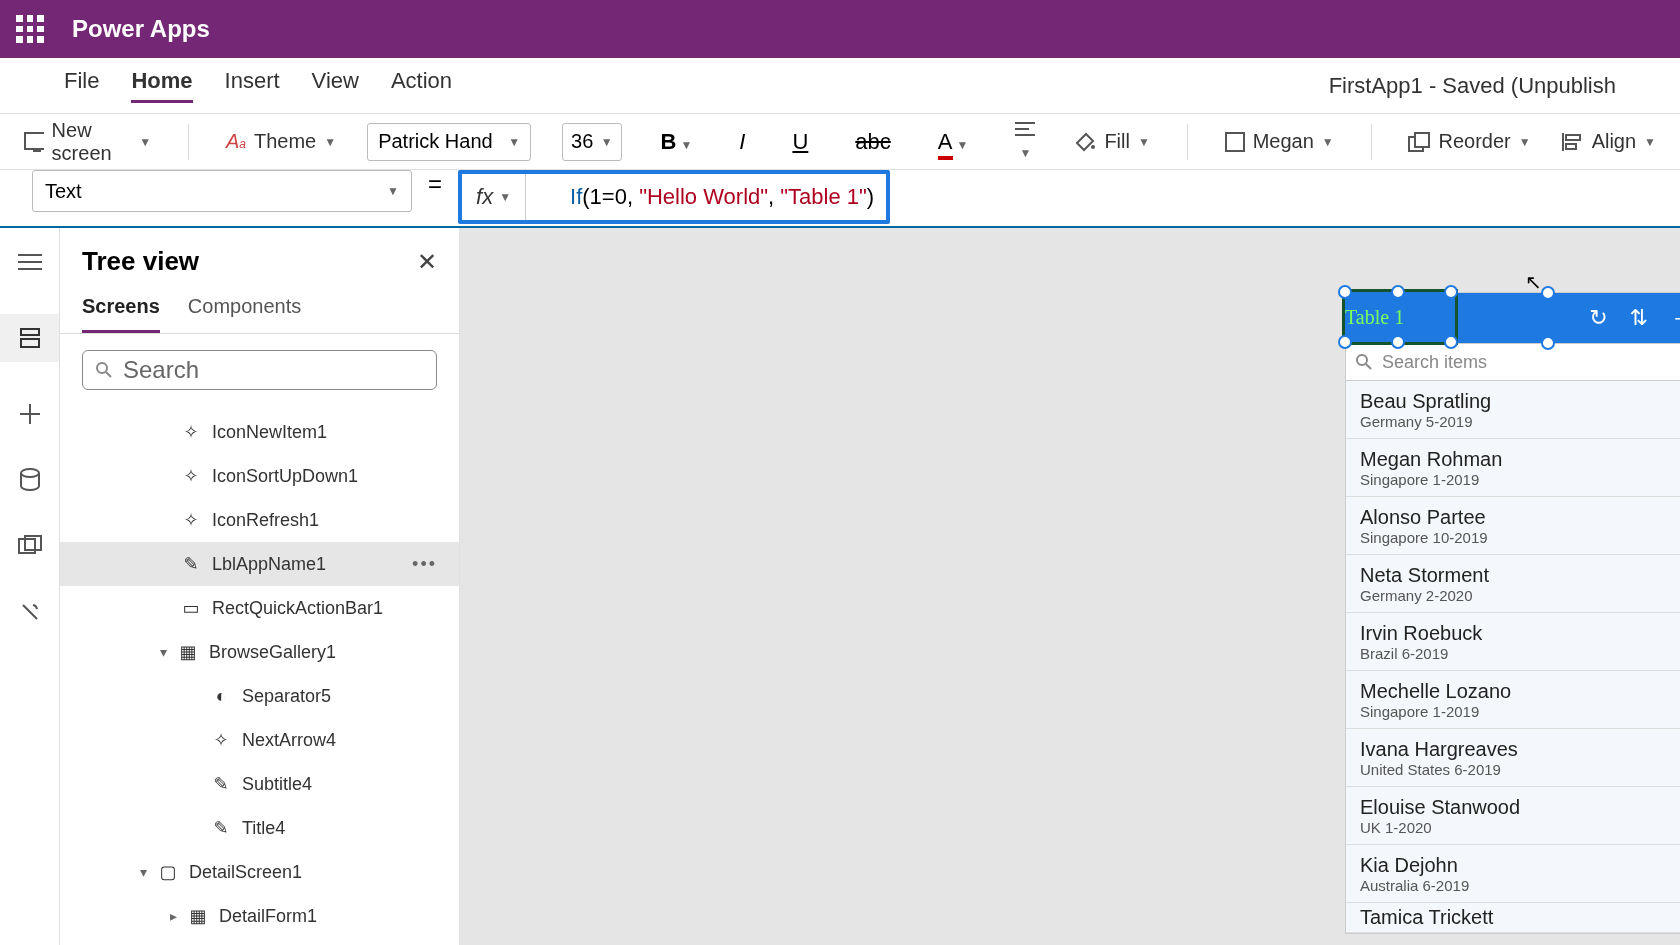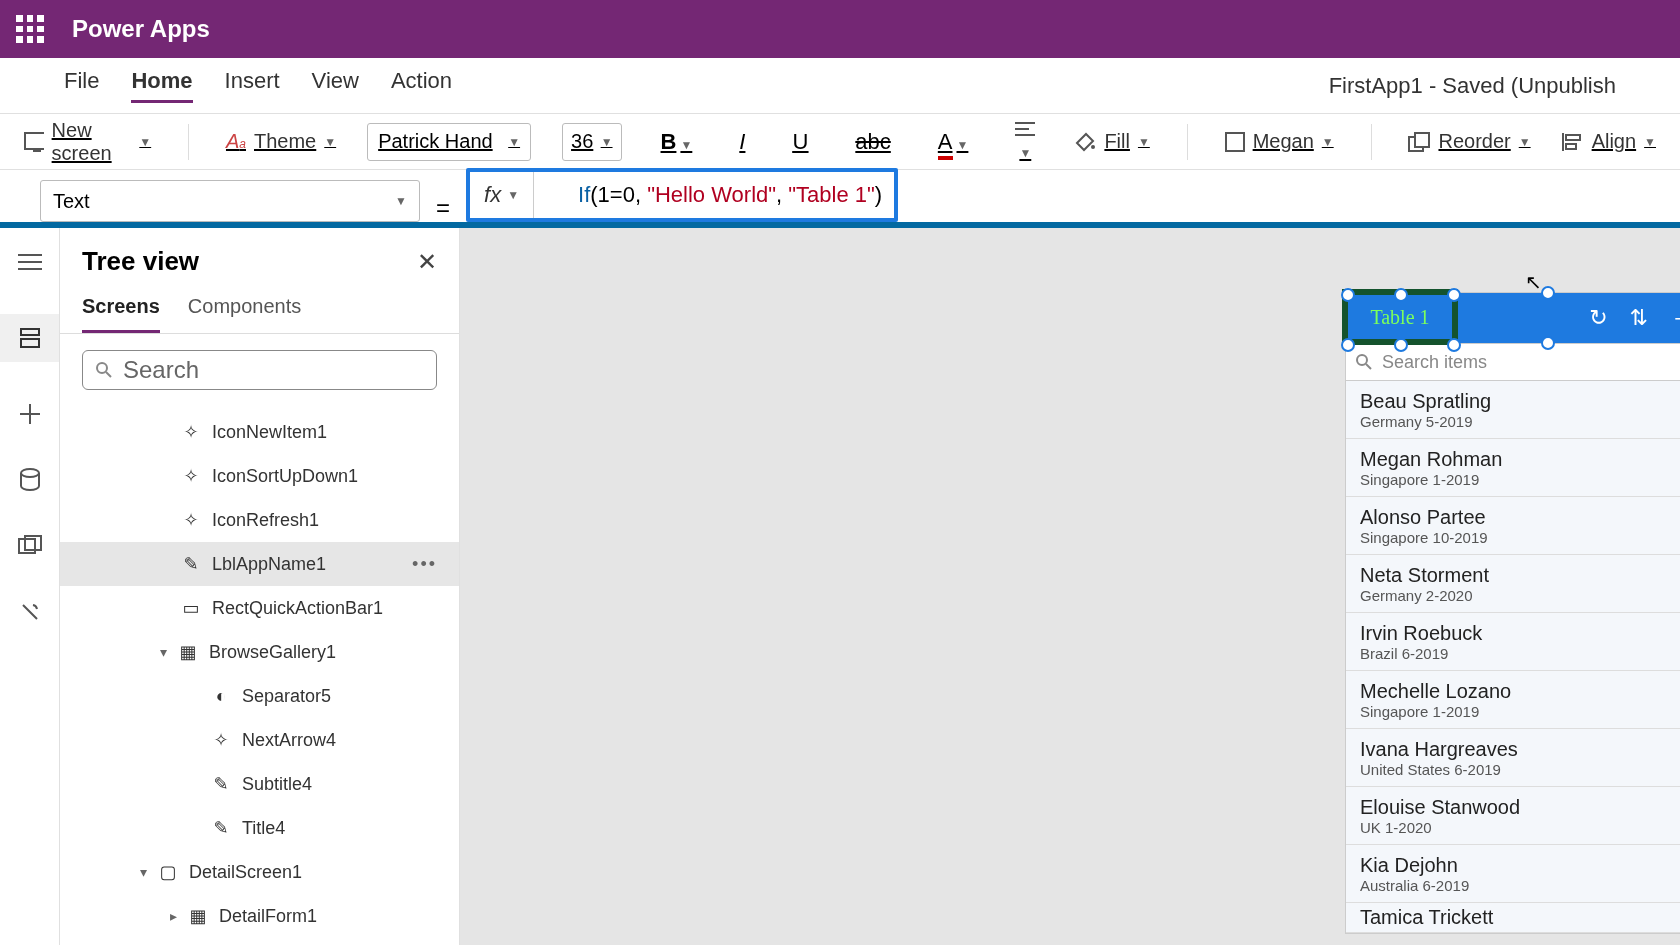--- a/index.html
+++ b/index.html
@@ -9,29 +9,29 @@
 .waffle { width: 28px; height: 28px; display: grid; grid-template-columns: repeat(3,1fr); grid-template-rows: repeat(3,1fr); gap: 4px; margin-right: 28px; }
 .waffle span { background: #fff; }
 .app-title { font-size: 24px; font-weight: 600; }
 
 .menu-bar { height: 56px; display: flex; align-items: center; justify-content: space-between; padding: 0 64px; border-bottom: 1px solid #e0e0e0; }
 .menu-left { display: flex; gap: 32px; }
 .menu-item { font-size: 22px; color: #333; cursor: pointer; padding-bottom: 6px; }
 .menu-item.active { font-weight: 600; border-bottom: 3px solid #742774; }
 .save-status { font-size: 22px; color: #333; }
 
-.toolbar { height: 56px; display: flex; align-items: center; padding: 0 24px; gap: 31px; border-bottom: 1px solid #e0e0e0; text-decoration: underline; }
+.toolbar { height: 56px; display: flex; align-items: center; padding: 0 24px; gap: 31px; border-bottom: 1px solid #e0e0e0; }
 .tb-group { display: flex; align-items: center; gap: 8px; font-size: 20px; color: #333; cursor: pointer; }
 .tb-sep { width: 1px; height: 36px; background: #ddd; margin: 0 6px; }
 .font-select { width: 200px; height: 38px; border: 1px solid #bbb; border-radius: 3px; padding: 0 10px; font-size: 20px; display: flex; align-items: center; justify-content: space-between; }
 .size-select { width: 70px; height: 38px; border: 1px solid #bbb; border-radius: 3px; padding: 0 8px; font-size: 20px; display: flex; align-items: center; justify-content: space-between; }
 .chev { font-size: 12px; color: #666; }
 .fmt-btn { font-size: 22px; padding: 0 8px; }
 
-.formula-row { height: 58px; display: flex; align-items: flex-end; padding: 0 40px; gap: 16px; border-bottom: 6px solid #0369a1; }
+.formula-row { height: 58px; display: flex; align-items: flex-start; padding: 0 32px; gap: 16px; border-bottom: 2px solid #0369a1; }
 .prop-select { width: 380px; height: 42px; border: 1px solid #bbb; border-radius: 3px; padding: 0 12px; font-size: 20px; display: flex; align-items: center; justify-content: space-between; }
 .equals { font-size: 24px; }
 .fx-box { display: flex; align-items: center; border: 4px solid #1e7ae0; border-radius: 2px; height: 54px; }
 .fx-label { padding: 0 14px; font-style: italic; font-size: 22px; color: #333; display: flex; align-items: center; gap: 6px; border-right: 1px solid #ccc; height: 100%; }
 .fx-input { padding: 0 12px; font-family: Consolas, monospace; font-size: 22px; }
 .fx-input .fn { color: #0b61a4; margin-left: 32px; }
 .fx-input .str { color: #b00020; }
 
 .workspace { display: flex; height: calc(945px - 58px - 56px - 56px - 58px); }
 .rail { width: 60px; border-right: 1px solid #e0e0e0; display: flex; flex-direction: column; align-items: center; padding-top: 20px; gap: 38px; }
@@ -57,21 +57,21 @@
 .indent-1 { padding-left: 120px; }
 .indent-2 { padding-left: 150px; }
 .indent-0b { padding-left: 80px; }
 .collapse-arrow { font-size: 14px; color: #666; }
 
 .canvas { flex: 1; background: #e5e5e5; position: relative; }
 .cursor-arrow { position: absolute; left: 1065px; top: 42px; font-size: 20px; color: #000; }
 
 .phone-preview { position: absolute; left: 885px; top: 64px; width: 360px; background: #fff; border: 1px solid #ccc; }
 .preview-header { height: 50px; background: #1e7ae0; display: flex; align-items: center; justify-content: flex-end; padding: 0 12px; gap: 22px; color: #fff; position: relative; }
-.header-title-box { position: absolute; left: -4px; top: -4px; width: 116px; height: 56px; border: 6px solid #14532d; background: #1e7ae0; display: flex; align-items: center; justify-content: center; }
+.header-title-box { position: absolute; left: -4px; top: -4px; width: 116px; height: 56px; border: 3px solid #14532d; background: #1e7ae0; display: flex; align-items: center; }
 .header-title-text { color: #7cff5c; font-family: 'Comic Sans MS', cursive; font-size: 20px; }
 .sel-dot { position: absolute; width: 14px; height: 14px; background: #fff; border: 2px solid #1e7ae0; border-radius: 50%; }
 .sd1 { left: -7px; top: -7px; } .sd2 { left: 99px; top: -7px; } .sd3 { left: -7px; top: 43px; } .sd4 { left: 99px; top: 43px; }
 .sd5 { left: 46px; top: -7px; } .sd6 { left: 46px; top: 43px; }
 .sd-outer { left: 195px; top: -7px; } .sd-outer2 { left: 195px; top: 43px; }
 .hdr-icon { font-size: 22px; cursor: pointer; }
 
 .search-items { height: 38px; border-top: 1px solid #ccc; border-bottom: 1px solid #ccc; display: flex; align-items: center; padding: 0 10px; gap: 10px; font-size: 18px; color: #888; }
 
 .gallery { }

